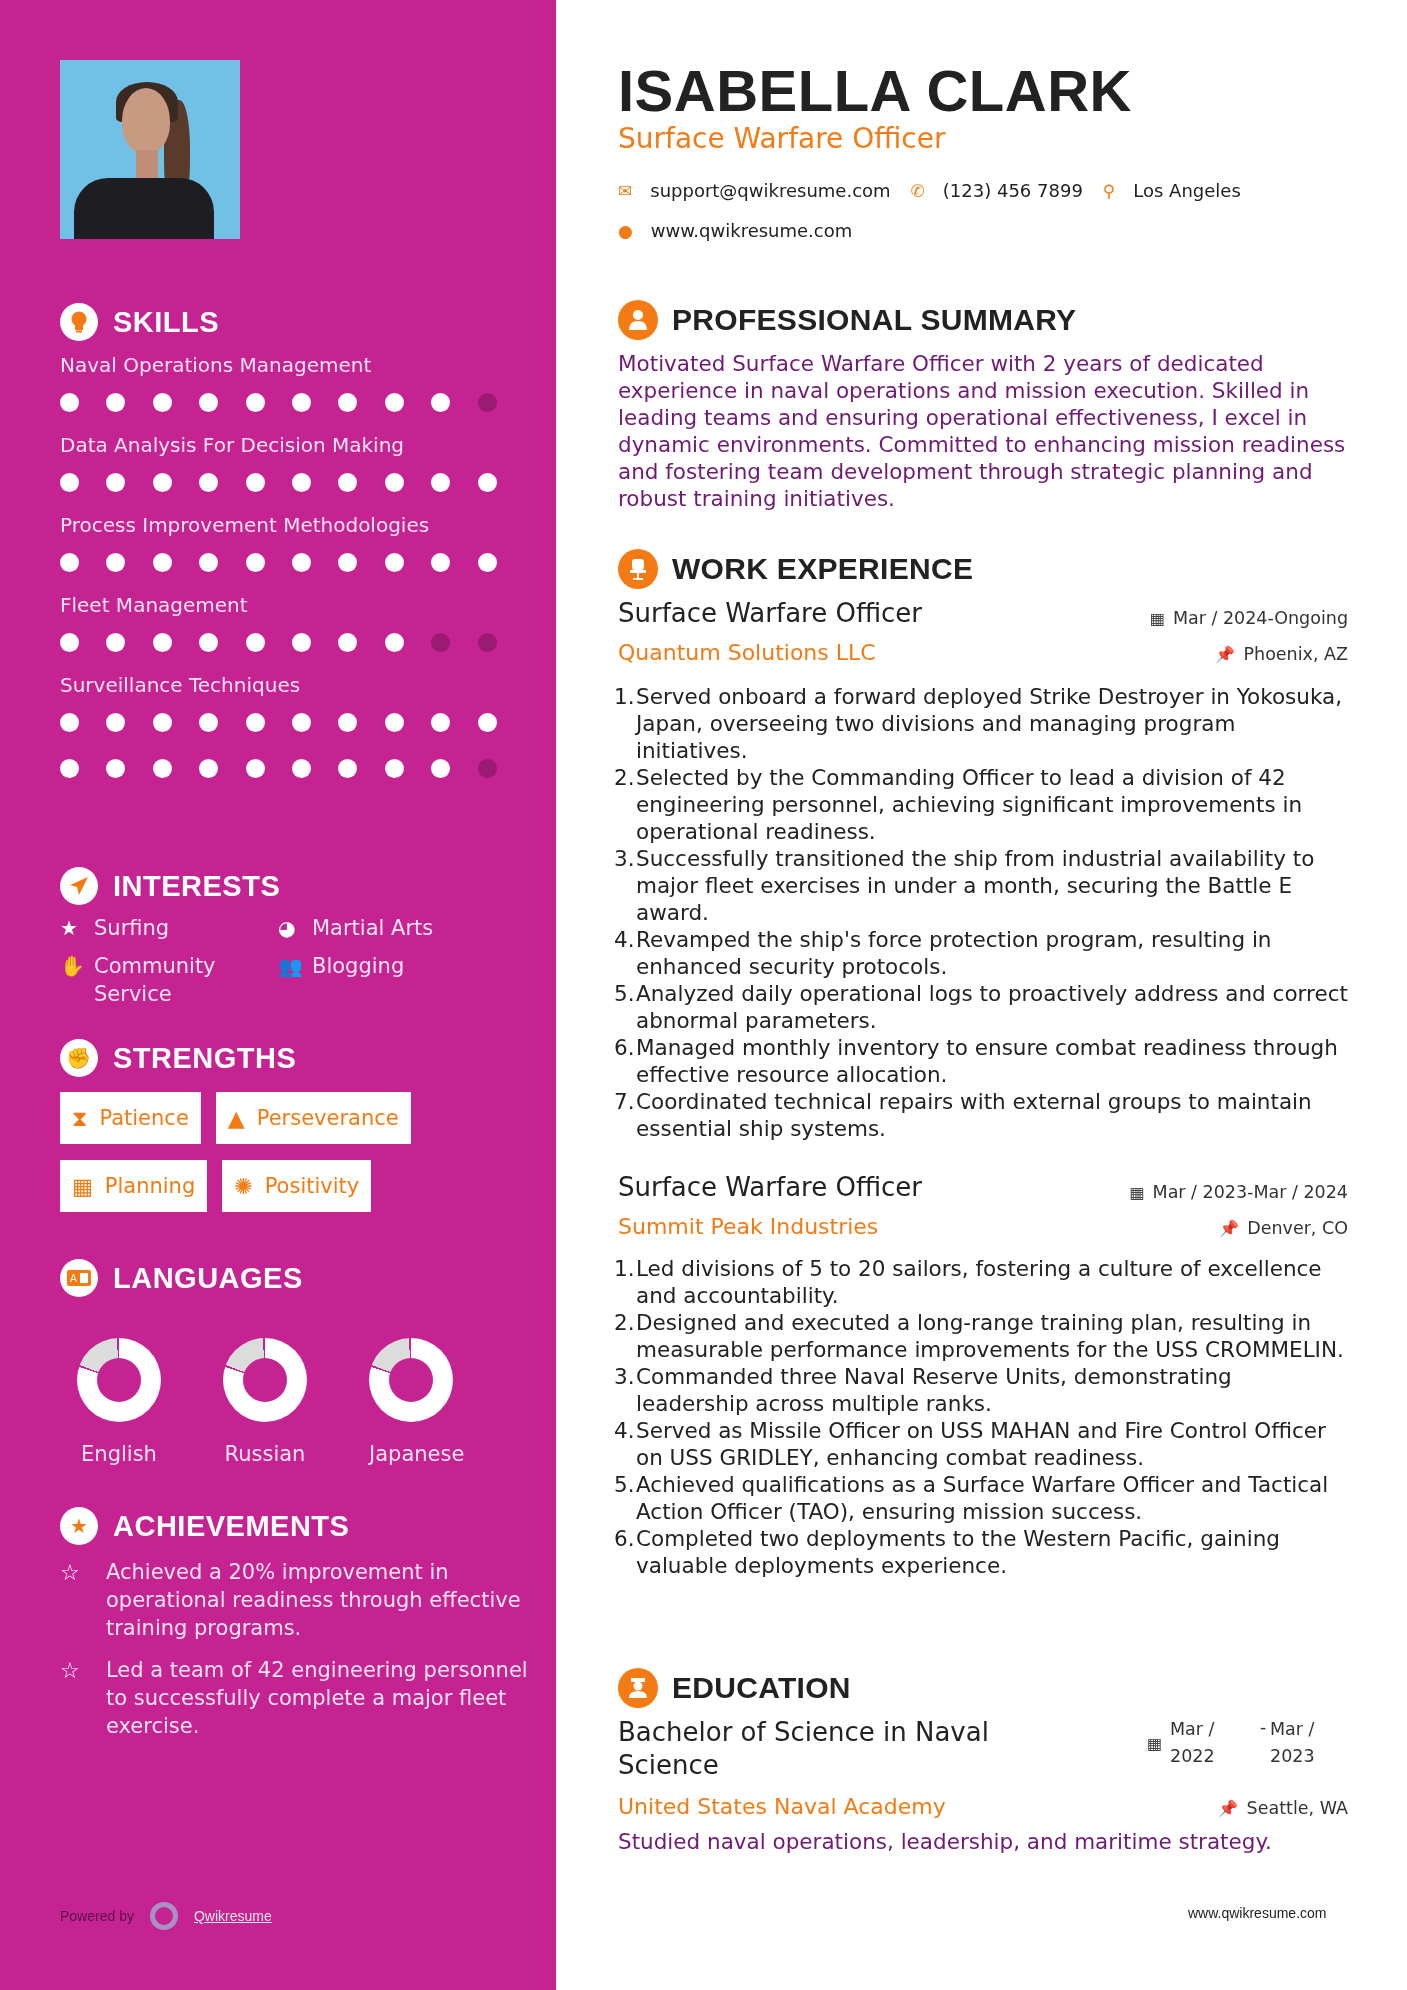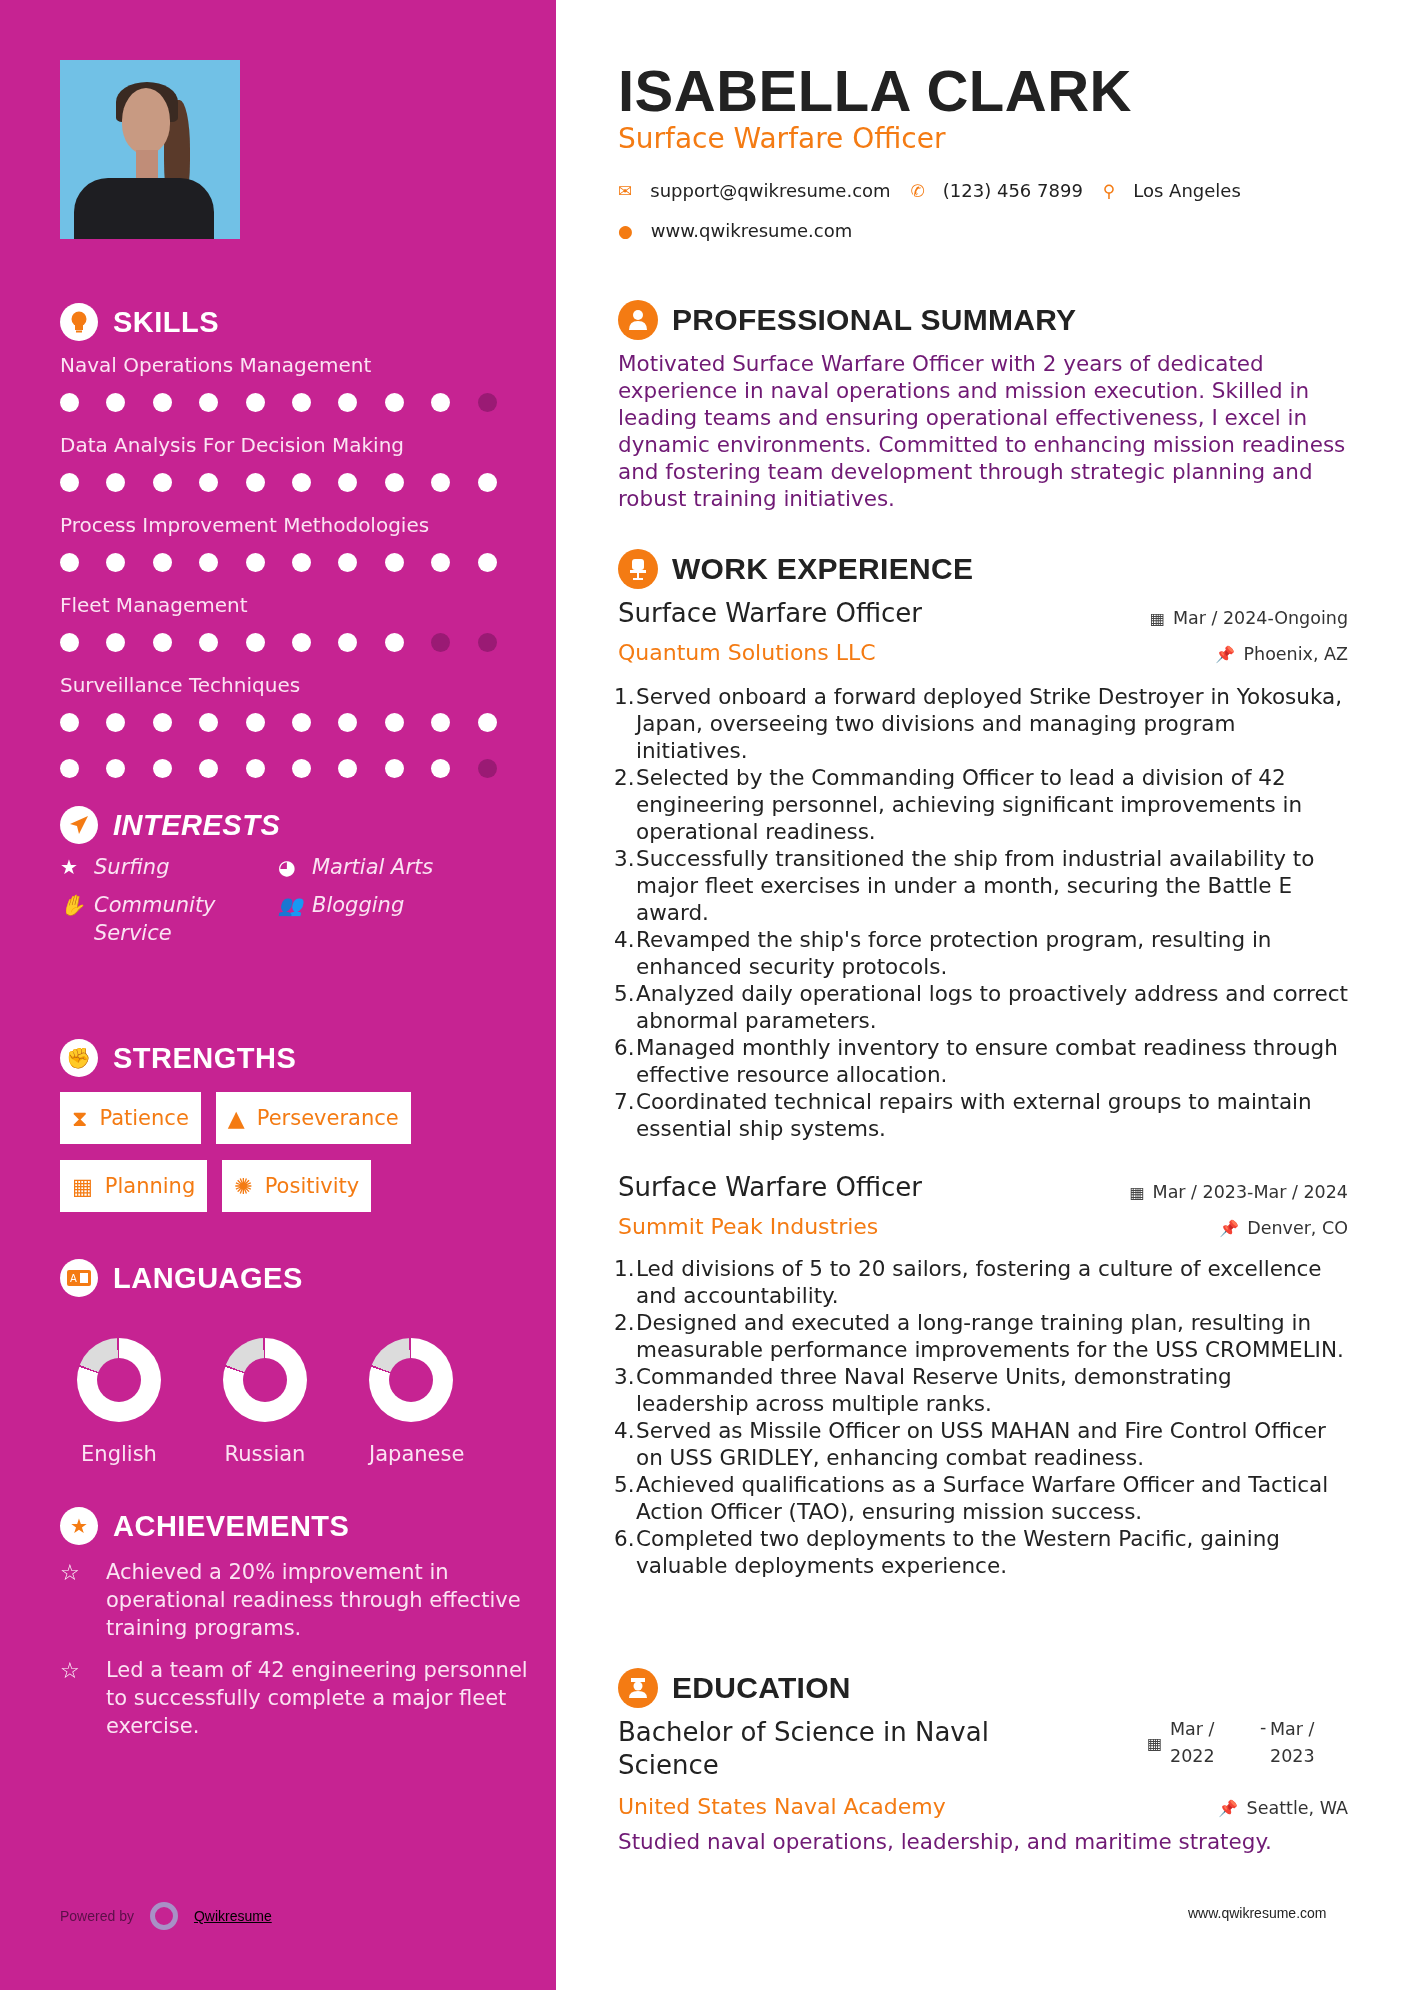--- a/index.html
+++ b/index.html
@@ -54,21 +54,21 @@
     border-radius: 50%; background: #c62392;
   }
   .lang-name { font-size: 21px; color: #fbe3f3; margin-top: 20px; width: 84px; text-align: center; white-space: nowrap; }
 
   .achv { display: flex; margin-top: 12px; }
   .achv .ico { width: 46px; flex: none; font-size: 22px; color: #fff; padding-top: 2px; }
   .achv .txt { font-size: 21px; line-height: 28px; color: #fbe3f3; }
 
   .powered { position: absolute; left: 60px; top: 1902px; display: flex; align-items: center; font-family: "Liberation Sans", sans-serif; font-size: 14px; color: #5b0f48; }
   .powered .q { width: 28px; height: 28px; border-radius: 50%; border: 5px solid #a890c6; margin: 0 16px 0 16px; }
-  .powered a { color: #000000; text-decoration: underline; }
+  .powered a { color: #e5e5e5; text-decoration: underline; }
 
   
   .main { position: absolute; left: 618px; top: 0; width: 730px; }
   .name { position: absolute; top: 58px; font-family: "Liberation Sans", sans-serif; font-weight: bold; font-size: 58px; letter-spacing: 0.5px; color: #222; line-height: 66px; }
   .role { position: absolute; top: 122px; font-size: 28px; color: #f47b13; }
   .contact-row { position: absolute; display: flex; align-items: center; font-size: 18px; color: #222; }
   .contact-row .ico { color: #f47b13; font-size: 17px; margin-right: 18px; }
   .contact-row .item { display: flex; align-items: center; margin-right: 20px; }
 
   .main-heading { position: absolute; display: flex; align-items: center; }
@@ -205,21 +205,21 @@
             <span class="dot"></span>
             <span class="dot"></span>
             <span class="dot"></span>
             <span class="dot"></span>
             <span class="dot off"></span>
           </div>
         </div>
       </div>
   </section>
 
-  <section class="side-section" style="top:805px;font-style:italic;">
+  <section class="side-section" style="top:866px;">
     <div class="side-heading">
       <span class="circle">
         <svg width="22" height="22" viewBox="0 0 22 22">
             <path d="M20 2 L2 10 L9 12 L11 20 Z" fill="#f47b13"></path>
           </svg>
       </span>
       <span class="title">INTERESTS</span>
     </div>
     <div class="interests">
       <div class="interest">

